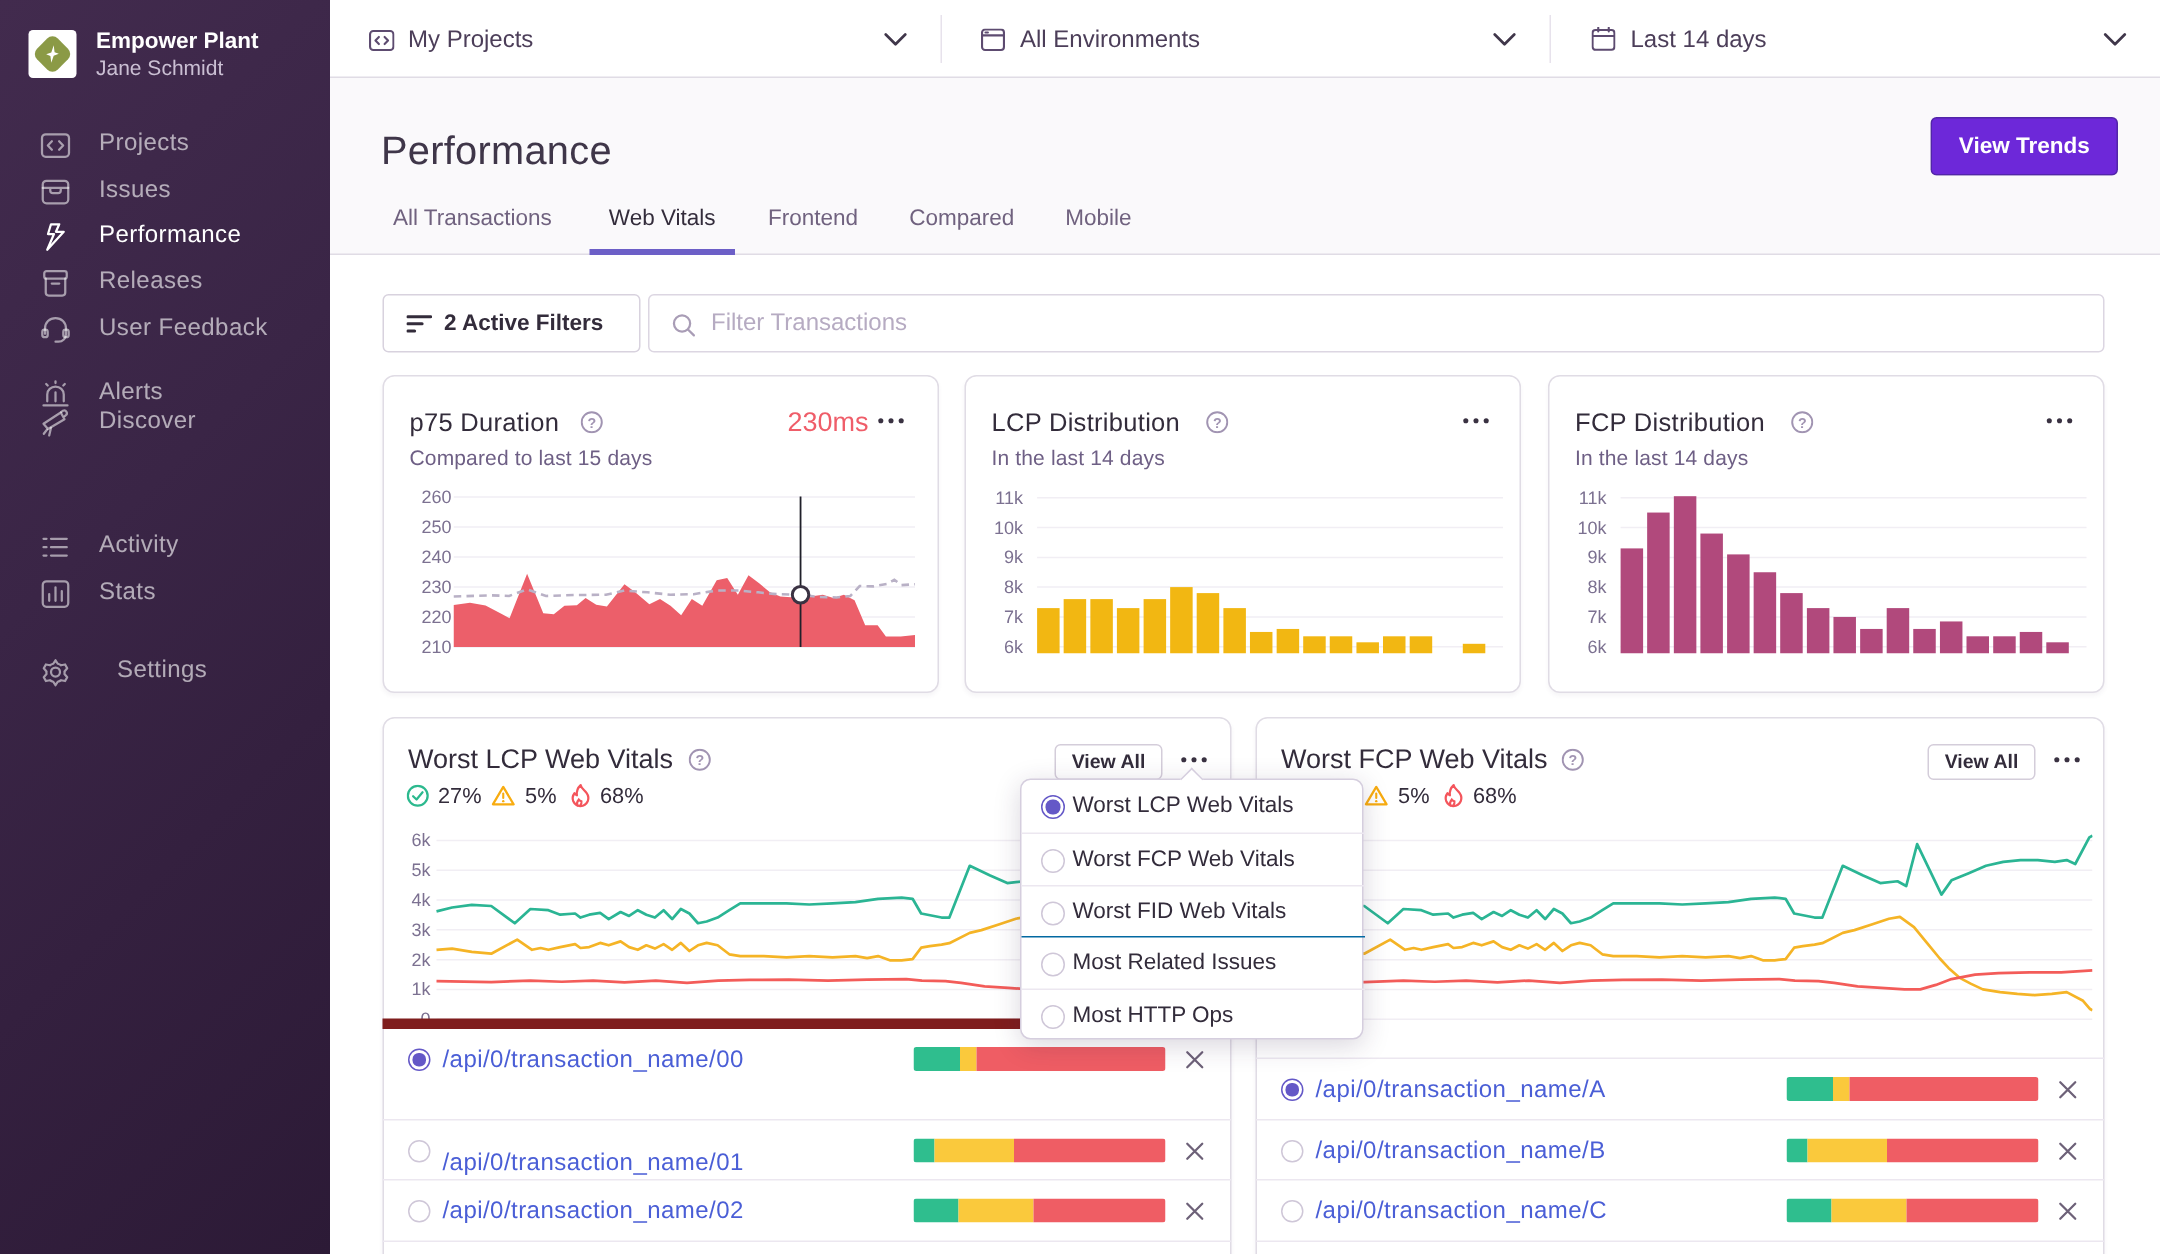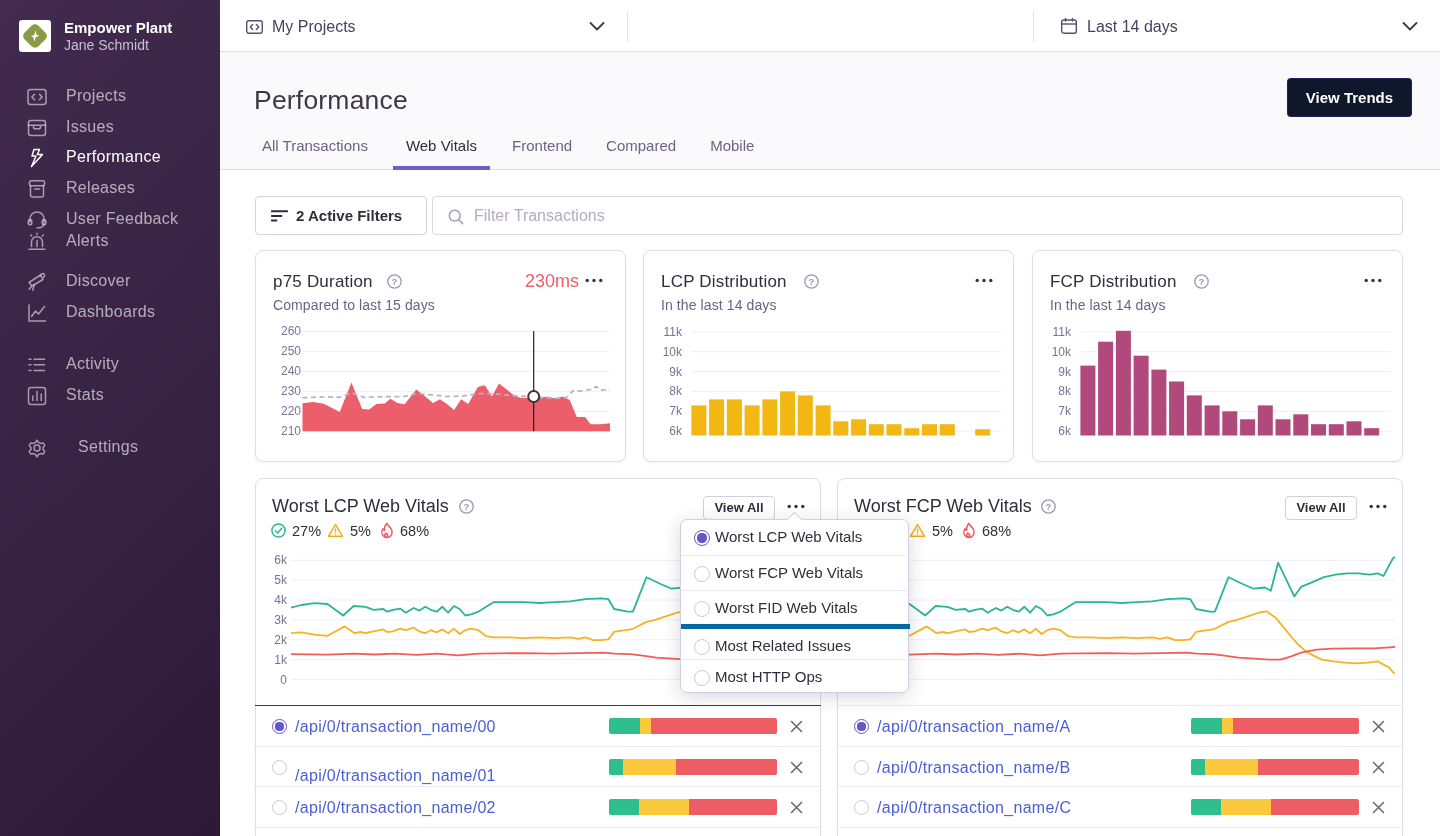--- a/index.html
+++ b/index.html
@@ -46,40 +46,33 @@
       <span style="position:absolute;left:66px;top:5px;font-size:16px;letter-spacing:0.3px;color:rgba(255,255,255,0.62)">Releases</span>
     </div>
     <div style="position:absolute;left:0;top:205px;width:220px;height:30px;color:rgba(255,255,255,0.55)">
       <span style="position:absolute;left:26px;top:4px"><svg width="22" height="22" viewBox="0 0 22 22">
           <path d="M4 13.5 L4 10 C4 6 7 3 11 3 C15 3 18 6 18 10 L18 13.5 M18 13.8 C18 16.6 15.8 18.8 13 18.8 L11 18.8" fill="none" stroke="currentColor" stroke-width="1.5" stroke-linecap="round" stroke-linejoin="round"></path>
           <rect x="2.2" y="10.8" width="3.6" height="5" rx="1.5" fill="none" stroke="currentColor" stroke-width="1.5" stroke-linecap="round" stroke-linejoin="round"></rect>
           <rect x="16.2" y="10.8" width="3.6" height="5" rx="1.5" fill="none" stroke="currentColor" stroke-width="1.5" stroke-linecap="round" stroke-linejoin="round"></rect>
         </svg></span>
       <span style="position:absolute;left:66px;top:5px;font-size:16px;letter-spacing:0.3px;color:rgba(255,255,255,0.62)">User Feedback</span>
     </div>
-    <div style="position:absolute;left:0;top:227px;width:200px;height:30px;color:rgba(255,255,255,0.55)">
+    <div style="position:absolute;left:0;top:248px;width:200px;height:30px;color:rgba(255,255,255,0.55)">
       <span style="position:absolute;left:26px;top:4px"><svg width="22" height="22" viewBox="0 0 22 22">
           <path d="M5.5 15.5 L5.5 11 C5.5 8 8 5.8 11 5.8 C14 5.8 16.5 8 16.5 11 L16.5 15.5 M3 18.3 L19 18.3 M11 15.5 L11 9.5" fill="none" stroke="currentColor" stroke-width="1.5" stroke-linecap="round" stroke-linejoin="round"></path>
           <path d="M11 2.2 L11 3.4 M4.8 4 L5.8 5 M17.2 4 L16.2 5" fill="none" stroke="currentColor" stroke-width="1.5" stroke-linecap="round" stroke-linejoin="round"></path>
         </svg></span>
       <span style="position:absolute;left:66px;top:5px;font-size:16px;letter-spacing:0.3px;color:rgba(255,255,255,0.62)">Alerts</span>
     </div>
     <div style="position:absolute;left:0;top:267px;width:220px;height:30px;color:rgba(255,255,255,0.55)">
       <span style="position:absolute;left:26px;top:4px"><svg width="22" height="22" viewBox="0 0 22 22">
           <path d="M3 11.5 L14.5 4 L17 8.5 L6 15 Z" fill="none" stroke="currentColor" stroke-width="1.5" stroke-linecap="round" stroke-linejoin="round"></path>
           <path d="M14.8 3.7 L16 2.8 C16.8 2.4 17.8 2.6 18.3 3.5 C18.8 4.4 18.6 5.4 17.8 5.9 L17.2 6.4 M8 14.2 L6.8 19.3 M5.3 15.5 L3.2 18.2" fill="none" stroke="currentColor" stroke-width="1.5" stroke-linecap="round" stroke-linejoin="round"></path>
         </svg></span>
       <span style="position:absolute;left:66px;top:5px;font-size:16px;letter-spacing:0.3px;color:rgba(255,255,255,0.62)">Discover</span>
-    </div>
-    <div style="position:absolute;left:0;top:298px;width:220px;height:30px;color:rgba(255,255,255,0.55)">
-      <span style="position:absolute;left:26px;top:4px"><svg width="22" height="22" viewBox="0 0 22 22">
-          <path d="M3 3 L3 19 L19.5 19" fill="none" stroke="currentColor" stroke-width="1.5" stroke-linecap="round" stroke-linejoin="round"></path>
-          <path d="M5.5 14.5 L9.5 9 L12.5 12 L18.5 4.5" fill="none" stroke="currentColor" stroke-width="1.5" stroke-linecap="round" stroke-linejoin="round"></path>
-        </svg></span>
-      <span style="position:absolute;left:66px;top:5px;font-size:16px;letter-spacing:0.3px;color:rgba(255,255,255,0.62)">Dashboards</span>
     </div>
     <div style="position:absolute;left:0;top:350px;width:220px;height:30px;color:rgba(255,255,255,0.55)">
       <span style="position:absolute;left:26px;top:4px"><svg width="22" height="22" viewBox="0 0 22 22">
           <path d="M3 5.2 L5 5.2 M3 10.8 L5 10.8 M3 16.4 L5 16.4" fill="none" stroke="currentColor" stroke-width="1.5" stroke-linecap="round" stroke-linejoin="round"></path>
           <path d="M8 5.2 L18.5 5.2 M8 10.8 L18.5 10.8 M8 16.4 L18.5 16.4" fill="none" stroke="currentColor" stroke-width="1.5" stroke-linecap="round" stroke-linejoin="round"></path>
         </svg></span>
       <span style="position:absolute;left:66px;top:5px;font-size:16px;letter-spacing:0.3px;color:rgba(255,255,255,0.62)">Activity</span>
     </div>
     <div style="position:absolute;left:0;top:381px;width:220px;height:30px;color:rgba(255,255,255,0.55)">
       <span style="position:absolute;left:26px;top:4px"><svg width="22" height="22" viewBox="0 0 22 22">
@@ -102,38 +95,49 @@
     <span class="abs" style="left:26px;top:19px"><svg width="17" height="16" viewBox="0 0 17 16">
           <rect x="0.7" y="1.7" width="15.6" height="12.6" rx="2.2" fill="none" stroke="#5d4b70" stroke-width="1.4"></rect>
           <path d="M6.6 5.6 L4.3 8 L6.6 10.4 M10.4 5.6 L12.7 8 L10.4 10.4" fill="none" stroke="#5d4b70" stroke-width="1.4" stroke-linecap="round" stroke-linejoin="round"></path>
         </svg></span>
     <span class="abs" style="left:52px;top:18px;font-size:16px;color:#4c3e59">My Projects</span>
     <svg width="16" height="9" viewBox="0 0 16 9" style="position:absolute;right:22px;top:22px">
         <path d="M1.5 1 L8 7.5 L14.5 1" fill="none" stroke="#40374a" stroke-width="1.8" stroke-linecap="round" stroke-linejoin="round"></path>
       </svg>
   </div>
   <div class="abs" style="left:407px;top:10px;height:32px;border-left:1px solid #e7e2ec"></div>
+  <div class="abs" style="left:407px;top:0;width:406px;height:52px">
+    <span class="abs" style="left:27px;top:19px"><svg width="16" height="15" viewBox="0 0 16 15">
+          <rect x="0.7" y="0.7" width="14.6" height="13.6" rx="2" fill="none" stroke="#5d4b70" stroke-width="1.4"></rect>
+          <line x1="0.7" y1="4.6" x2="15.3" y2="4.6" stroke="#5d4b70" stroke-width="1.4"></line>
+          <line x1="3" y1="2.7" x2="4.6" y2="2.7" stroke="#5d4b70" stroke-width="1.4" stroke-linecap="round"></line>
+        </svg></span>
+    <span class="abs" style="left:53px;top:18px;font-size:16px;color:#4c3e59">All Environments</span>
+    <svg width="16" height="9" viewBox="0 0 16 9" style="position:absolute;right:22px;top:22px">
+        <path d="M1.5 1 L8 7.5 L14.5 1" fill="none" stroke="#40374a" stroke-width="1.8" stroke-linecap="round" stroke-linejoin="round"></path>
+      </svg>
+  </div>
   <div class="abs" style="left:813px;top:10px;height:32px;border-left:1px solid #e7e2ec"></div>
   <div class="abs" style="left:813px;top:0;width:407px;height:52px">
     <span class="abs" style="left:28px;top:18px"><svg width="16" height="16" viewBox="0 0 16 16">
           <rect x="0.7" y="2" width="14.6" height="13.2" rx="2" fill="none" stroke="#5d4b70" stroke-width="1.4"></rect>
           <line x1="0.7" y1="6" x2="15.3" y2="6" stroke="#5d4b70" stroke-width="1.4"></line>
           <line x1="4.5" y1="0.5" x2="4.5" y2="3" stroke="#5d4b70" stroke-width="1.4" stroke-linecap="round"></line>
           <line x1="11.5" y1="0.5" x2="11.5" y2="3" stroke="#5d4b70" stroke-width="1.4" stroke-linecap="round"></line>
         </svg></span>
     <span class="abs" style="left:54px;top:18px;font-size:16px;color:#4c3e59">Last 14 days</span>
     <svg width="16" height="9" viewBox="0 0 16 9" style="position:absolute;right:22px;top:22px">
         <path d="M1.5 1 L8 7.5 L14.5 1" fill="none" stroke="#40374a" stroke-width="1.8" stroke-linecap="round" stroke-linejoin="round"></path>
       </svg>
   </div>
 </div>
 
 <div class="abs" style="left:220px;top:52px;width:1220px;height:118px;background:#faf9fb;border-bottom:1px solid #e0dce5">
   <div class="abs" style="left:34px;top:33px;font-size:26.5px;font-weight:400;color:#3f3649;letter-spacing:0.2px">Performance</div>
-  <div class="abs" style="left:1067px;top:26px;width:125px;height:39px;background:#0f172a;border:1px solid rgba(60,35,130,0.55);border-radius:4px;text-align:center;line-height:37px;font-size:15px;font-weight:bold;color:#fff">View Trends</div>
+  <div class="abs" style="left:1067px;top:26px;width:125px;height:39px;background:#6d28d9;border:1px solid rgba(60,35,130,0.55);border-radius:4px;text-align:center;line-height:37px;font-size:15px;font-weight:bold;color:#fff">View Trends</div>
   <div class="abs" style="left:32px;top:85px;height:33px;display:flex">
     <div style="padding:0 10px;margin-right:15px;font-size:15px;color:#70627f">All Transactions</div>
     <div style="padding:0 13px;margin-right:12px;font-size:15px;color:#332c3b;border-bottom:4px solid #6c5fc7">Web Vitals</div>
     <div style="padding:0 10px;margin-right:14px;font-size:15px;color:#70627f">Frontend</div>
     <div style="padding:0 10px;margin-right:14px;font-size:15px;color:#70627f">Compared</div>
     <div style="padding:0 10px;margin-right:14px;font-size:15px;color:#70627f">Mobile</div>
   </div>
 </div>
 
 <div class="abs" style="left:255px;top:196px;width:172px;height:39px;background:#fff;border:1px solid #d8d2de;border-radius:4px;display:flex;align-items:center;padding-left:15px;font-size:15px;font-weight:bold;color:#332c3b"><svg width="17" height="12" viewBox="0 0 17 12" style="margin-right:8px">
@@ -362,21 +366,21 @@
       <line x1="8.5" y1="6" x2="8.5" y2="9" stroke="#f8ac10" stroke-width="1.4" stroke-linecap="round"></line>
       <circle cx="8.5" cy="11.1" r="0.8" fill="#f8ac10"></circle>
     </svg>
     <span>5%</span>
     <svg width="16" height="17" viewBox="0 0 16 17" style="margin:0 5px 0 8px">
       <path d="M8.1 1.4 C8.5 3.6 10.7 4.8 12 6.6 C13.3 8.4 13.6 10.3 12.8 12.2 C11.9 14.2 10.1 15.4 8 15.4 C5.9 15.4 4.1 14.2 3.2 12.2 C2.4 10.3 2.8 8.4 4 6.8 C4.4 7.5 4.9 7.9 5.6 8.2 C5.3 5.6 6.2 3.1 8.1 1.4 Z" fill="none" stroke="#f4555c" stroke-width="1.5" stroke-linejoin="round"></path>
       <path d="M6 15 C5.4 13.6 5.7 12.3 6.8 11.1 C7.3 11.8 7.9 12.1 8.6 12.3 C8.8 13.4 8.4 14.4 7.6 15.3" fill="none" stroke="#f4555c" stroke-width="1.5" stroke-linecap="round"></path>
     </svg>
     <span>68%</span>
   </div>
-<div style="position:absolute;left:255px;top:705px;width:566px;height:40.5px;border-top:1px solid #7f1d1d">
+<div style="position:absolute;left:255px;top:679px;width:566px;height:40.5px;border-top:7px solid #7f1d1d">
     <span style="position:absolute;left:17px;top:13px;width:15px;height:15px;border-radius:50%;border:1.6px solid #6458c7;box-sizing:border-box;background:#fff">
       <span style="position:absolute;left:2.4px;top:2.4px;right:2.4px;bottom:2.4px;border-radius:50%;background:#6458c7"></span>
     </span>
     <span style="position:absolute;left:40px;top:11.5px;font-size:16px;letter-spacing:0.3px;color:#4a5ed6">/api/0/transaction_name/00</span>
     <span style="position:absolute;left:353.5px;top:12px;width:168.5px;height:16px;border-radius:2px;overflow:hidden;display:block">
       <span style="float:left;width:31px;height:16px;background:#2fbe8e"></span>
       <span style="float:left;width:11px;height:16px;background:#fac93c"></span>
       <span style="float:left;width:126.5px;height:16px;background:#ef5d64"></span>
     </span>
     <svg width="13" height="13" viewBox="0 0 13 13" style="position:absolute;left:535px;top:14px">
@@ -456,21 +460,21 @@
       <span style="position:absolute;left:34px;top:8px;font-size:15px;color:#332c3b">Worst LCP Web Vitals</span>
     </div>
     <div style="position:absolute;left:0;top:34.8px;width:229px;height:34.8px;border-top:1px solid #ece7f0;box-sizing:border-box">
       <span style="position:absolute;left:13px;top:10px;width:16px;height:16px;border-radius:50%;border:1.5px solid #cfc7d8;box-sizing:border-box;background:#fff"></span>
       <span style="position:absolute;left:34px;top:8px;font-size:15px;color:#332c3b">Worst FCP Web Vitals</span>
     </div>
     <div style="position:absolute;left:0;top:69.6px;width:229px;height:34.8px;border-top:1px solid #ece7f0;box-sizing:border-box">
       <span style="position:absolute;left:13px;top:10px;width:16px;height:16px;border-radius:50%;border:1.5px solid #cfc7d8;box-sizing:border-box;background:#fff"></span>
       <span style="position:absolute;left:34px;top:8px;font-size:15px;color:#332c3b">Worst FID Web Vitals</span>
     </div>
-    <div style="position:absolute;left:0;top:104.4px;width:229px;height:34.8px;border-top:5px solid #0369a1;box-sizing:border-box">
+    <div style="position:absolute;left:0;top:104.4px;width:229px;height:34.8px;border-top:1px solid #0369a1;box-sizing:border-box">
       <span style="position:absolute;left:13px;top:10px;width:16px;height:16px;border-radius:50%;border:1.5px solid #cfc7d8;box-sizing:border-box;background:#fff"></span>
       <span style="position:absolute;left:34px;top:8px;font-size:15px;color:#332c3b">Most Related Issues</span>
     </div>
     <div style="position:absolute;left:0;top:139.2px;width:229px;height:34.8px;border-top:1px solid #ece7f0;box-sizing:border-box">
       <span style="position:absolute;left:13px;top:10px;width:16px;height:16px;border-radius:50%;border:1.5px solid #cfc7d8;box-sizing:border-box;background:#fff"></span>
       <span style="position:absolute;left:34px;top:8px;font-size:15px;color:#332c3b">Most HTTP Ops</span>
     </div>
   </div>
 
 </body></html>

